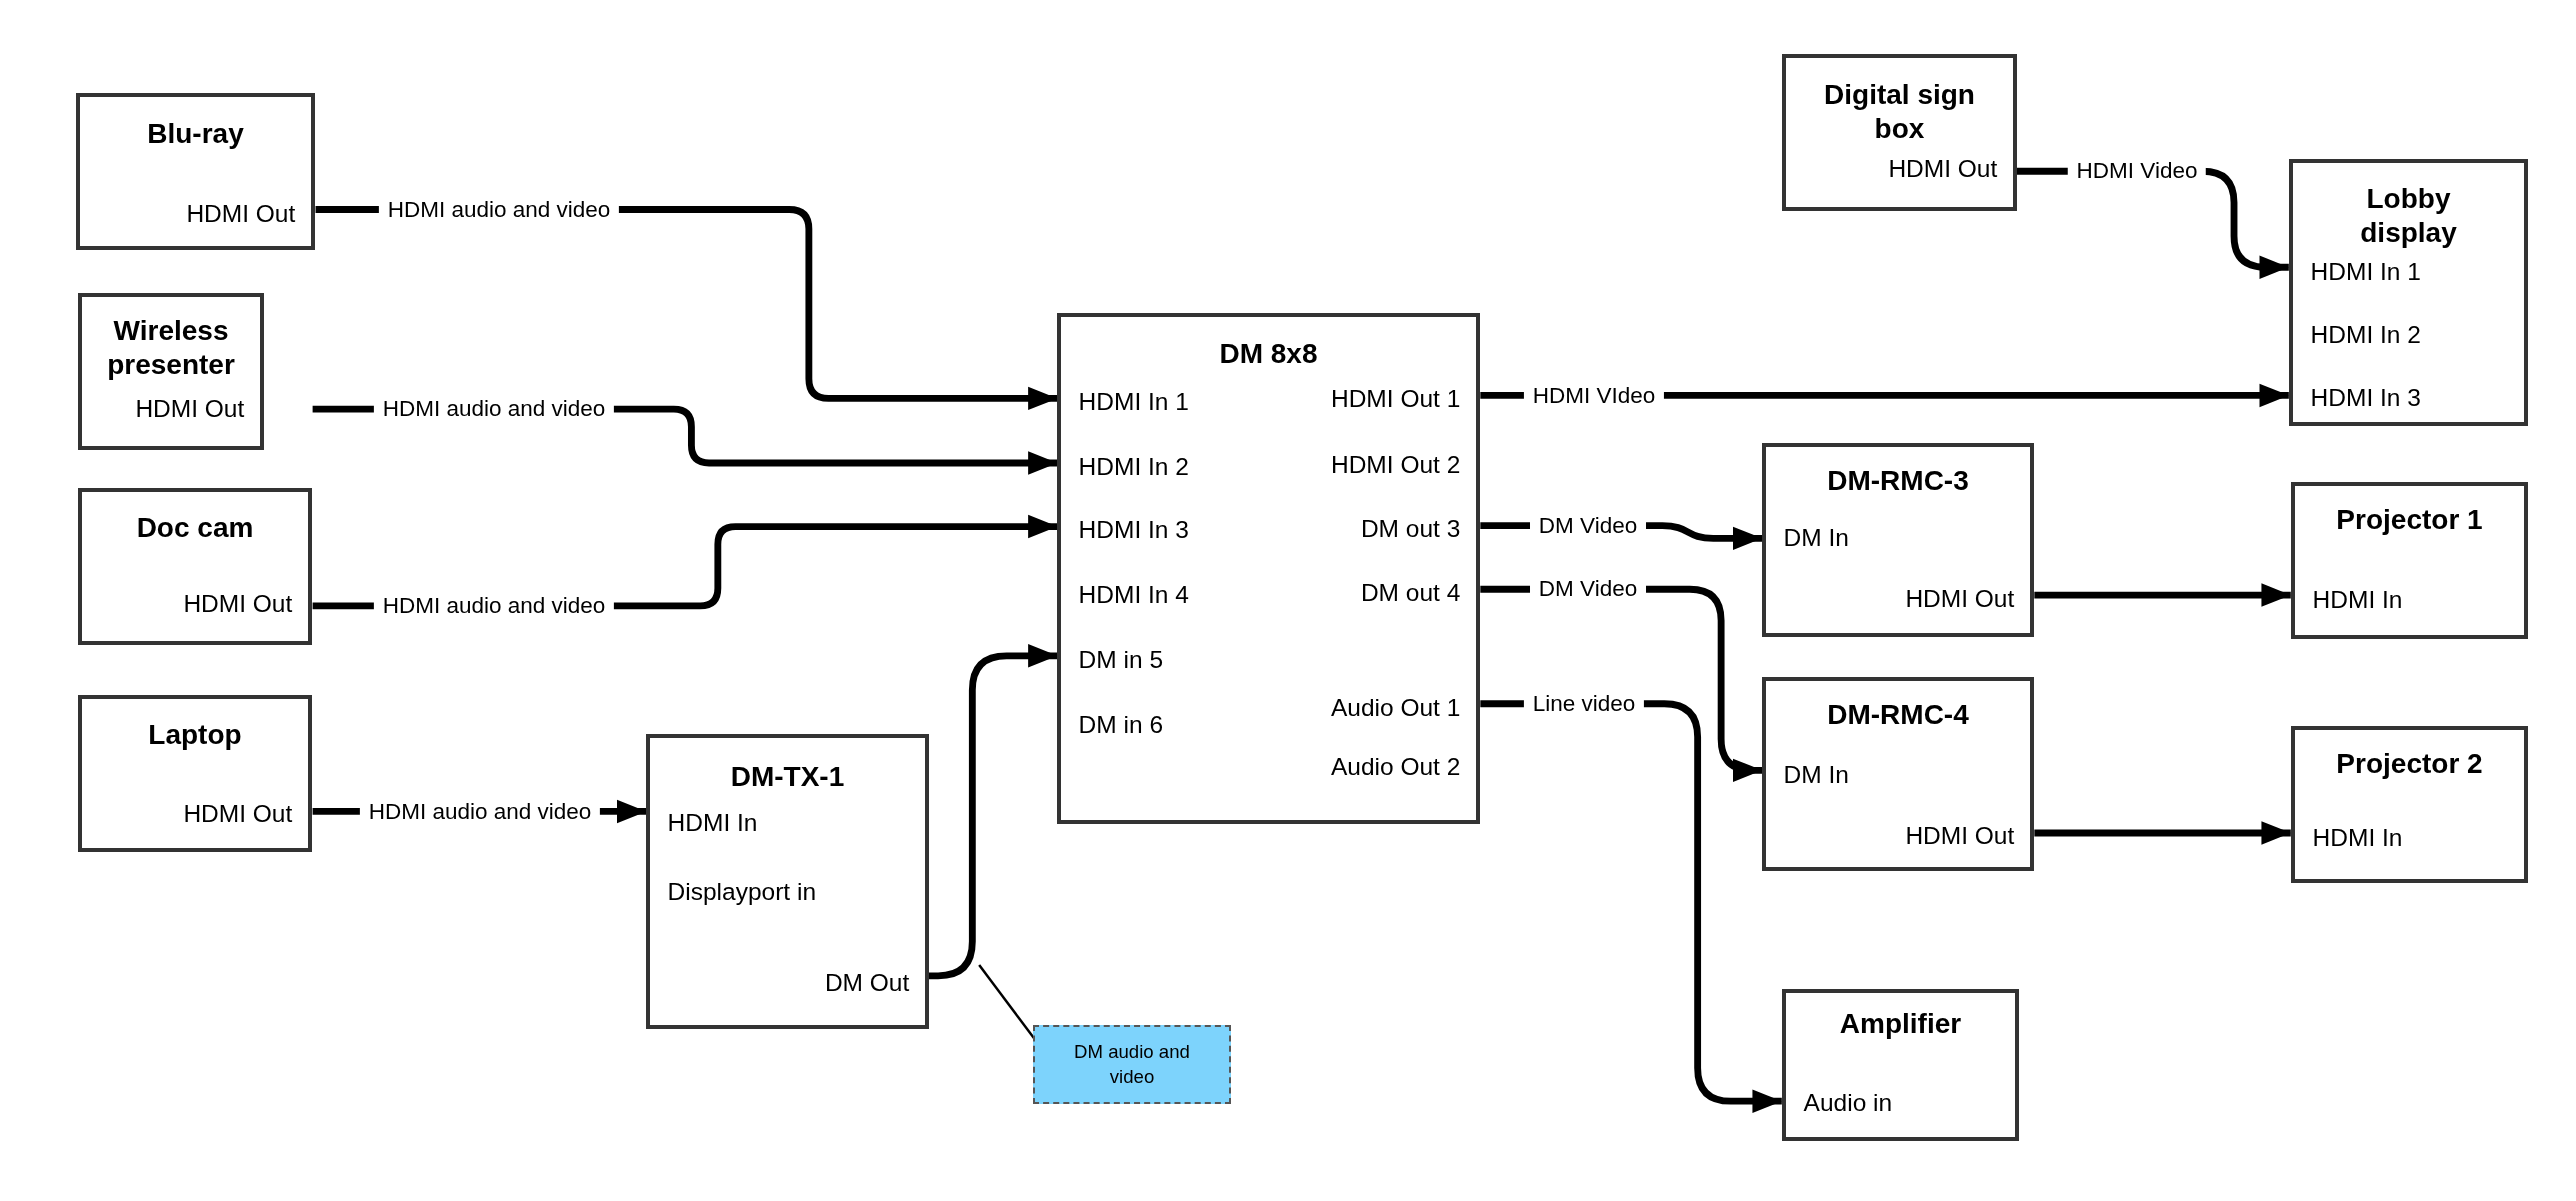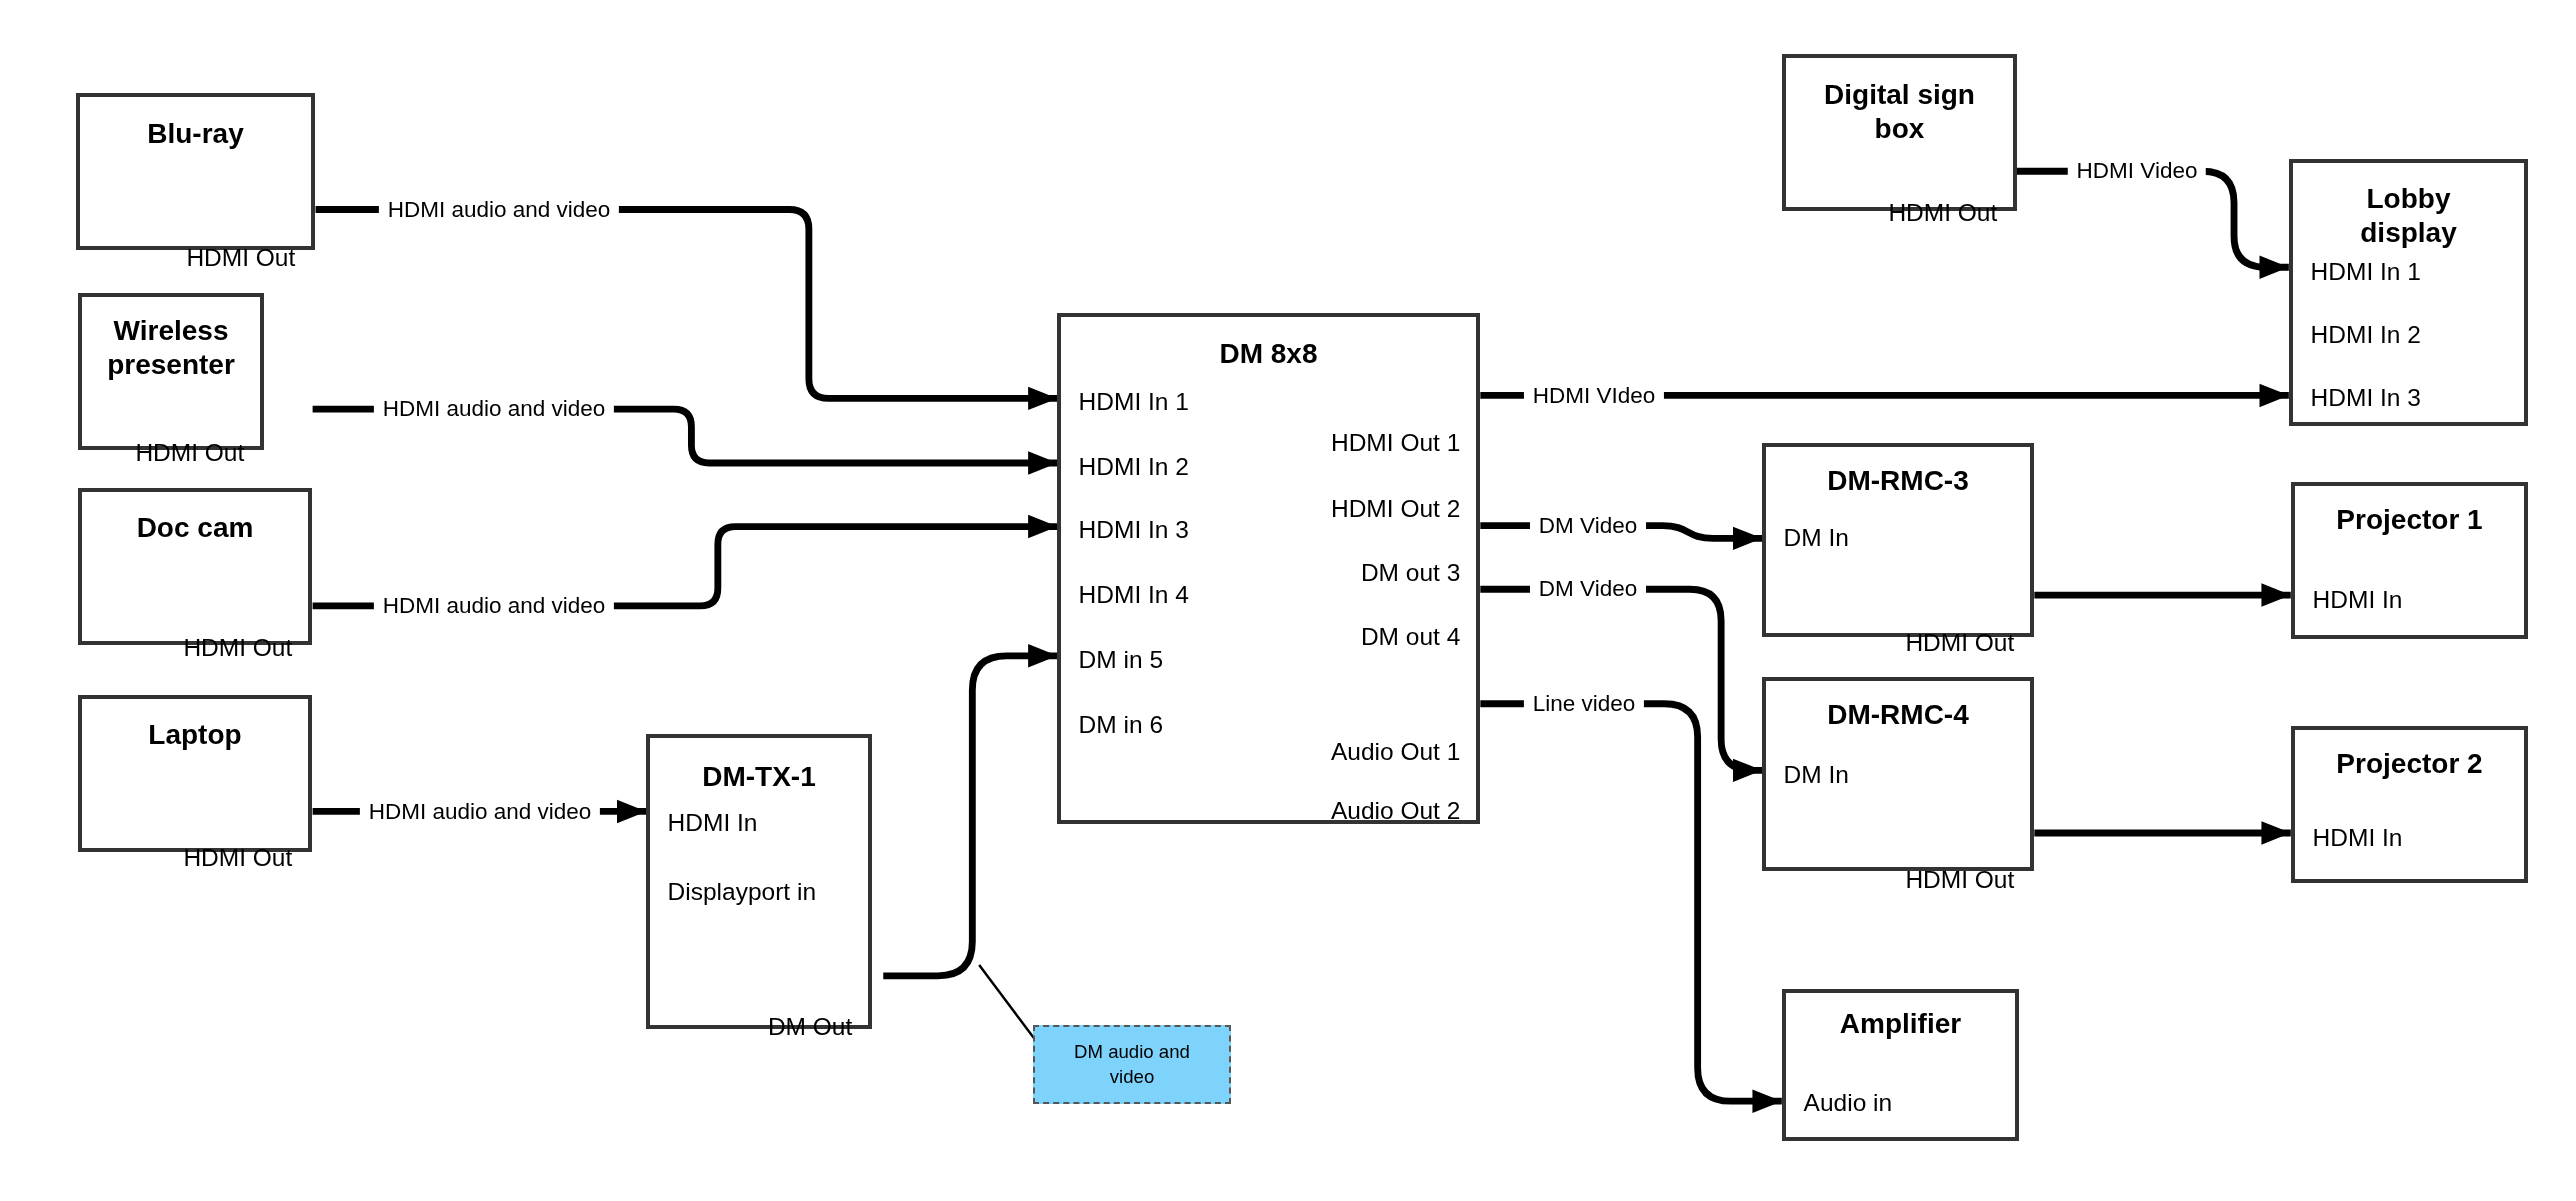--- a/index.html
+++ b/index.html
@@ -28,21 +28,21 @@
     white-space:pre-line;
   }
   .port{
     position:absolute;
     transform:translateY(-50%);
     font-size:24.5px;
     line-height:24.5px;
     white-space:nowrap;
   }
   .port.left{left:17.6px;}
-  .port.right{right:15.7px;text-align:right;margin-top:44px;}
+  .port.right{right:15.7px;text-align:right;}
   .wlabel{
     position:absolute;
     transform:translate(-50%,-50%);
     background:#ffffff;
     padding:0 8.8px;
     font-size:22.5px;
     line-height:26.4px;
     white-space:nowrap;
   }
   .note{
@@ -99,21 +99,21 @@
   <div class="box" style="left:78px;top:488px;width:234px;height:157px">
     <div class="title" style="top:36px">Doc cam</div>
     <span class="port right" style="top:112px">HDMI Out</span>
   </div>
 
   <div class="box" style="left:78px;top:695px;width:234px;height:157px">
     <div class="title" style="top:36px">Laptop</div>
     <span class="port right" style="top:115px">HDMI Out</span>
   </div>
 
-  <div class="box" style="left:646px;top:734px;width:226px;height:295px">
+  <div class="box" style="left:646px;top:734px;width:283px;height:295px">
     <div class="title" style="top:39px">DM-TX-1</div>
     <span class="port left" style="top:85px">HDMI In</span>
     <span class="port left" style="top:154px">Displayport in</span>
     <span class="port right" style="top:245px">DM Out</span>
   </div>
 
   <div class="box" style="left:1057px;top:313px;width:423px;height:511px">
     <div class="title" style="top:37px">DM 8x8</div>
     <span class="port left" style="top:85px">HDMI In 1</span>
     <span class="port left" style="top:150px">HDMI In 2</span>

